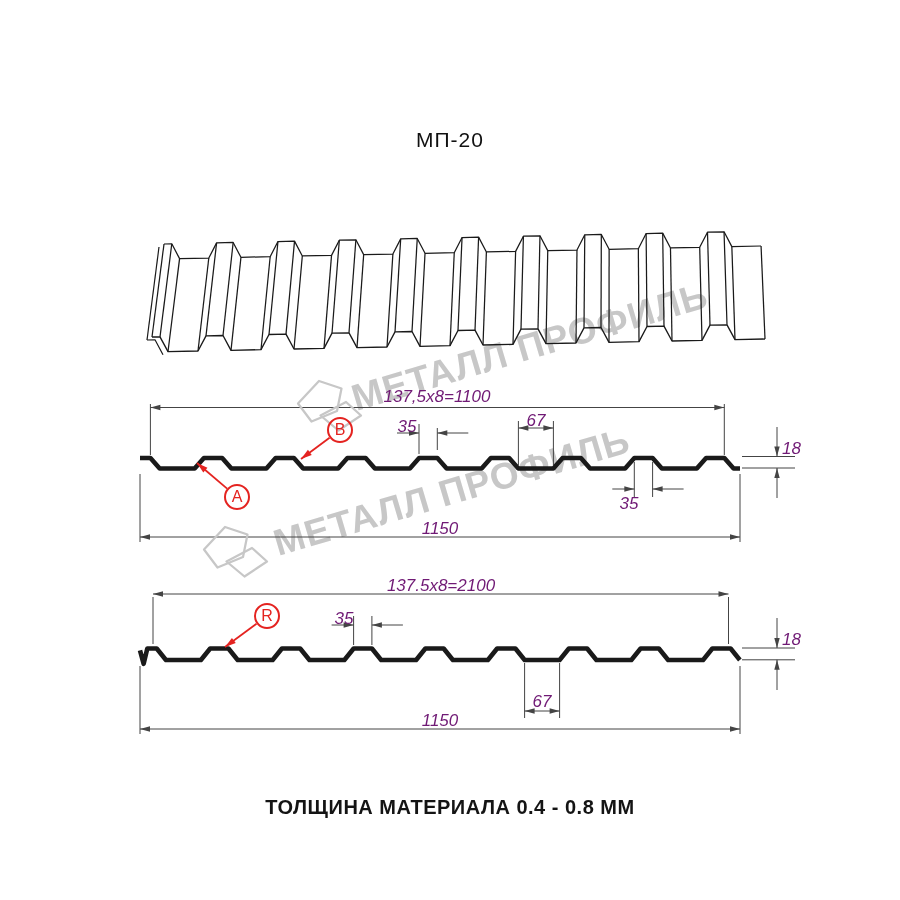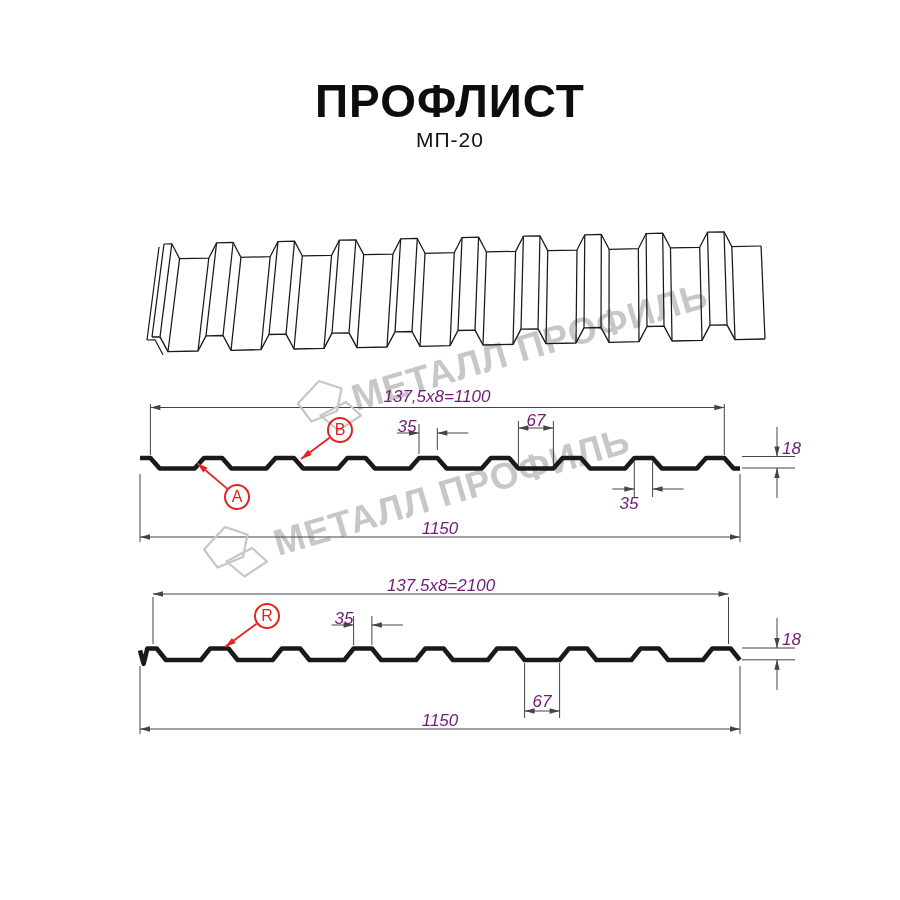--- a/index.html
+++ b/index.html
@@ -148,32 +148,32 @@
         <polyline points="140,650.4166666666666 143.65217391304347,663.8333333333334 147.30434782608697,648.5 156.69565217391303,648.5 165.95652173913044,660 200.91304347826087,660 210.17391304347825,648.5 228.43478260869566,648.5 237.69565217391306,660 272.6521739130435,660 281.9130434782609,648.5 300.17391304347825,648.5 309.4347826086956,660 344.3913043478261,660 353.6521739130435,648.5 371.9130434782609,648.5 381.17391304347825,660 416.1304347826087,660 425.39130434782606,648.5 443.6521739130435,648.5 452.9130434782609,660 487.8695652173913,660 497.1304347826087,648.5 515.391304347826,648.5 524.6521739130435,660 559.6086956521739,660 568.8695652173913,648.5 587.1304347826087,648.5 596.391304347826,660 631.3478260869565,660 640.6086956521739,648.5 658.8695652173913,648.5 668.1304347826086,660 703.0869565217391,660 712.3478260869565,648.5 730.6086956521739,648.5 739.8695652173913,660" fill="none" stroke="#1a1a1a" stroke-width="4.6" stroke-linejoin="round"></polyline>
         <line x1="227.09478886912703" y1="488.58057053875797" x2="197" y2="463" stroke="#e42320" stroke-width="1.8"></line>
         <polygon points="197,463 207.45380743965978,467.6859268042207 203.30885755104833,472.5623384378812" fill="#e42320"></polygon>
         <line x1="329.56798956770024" y1="437.7571359624793" x2="301" y2="459" stroke="#e42320" stroke-width="1.8"></line>
         <polygon points="301,459 307.9176368981049,449.86839007918223 311.7365346027101,455.00414906123746" fill="#e42320"></polygon>
         <line x1="256.540536965385" y1="623.7200798588825" x2="225" y2="647" stroke="#e42320" stroke-width="1.8"></line>
         <polygon points="225,647 231.9499875255647,637.8929876801174 235.7506422253222,643.0422617894662" fill="#e42320"></polygon>
       </g>
     </svg>
 
-  <div class="abs page-title">ПРОФЛИСТ</div>
   <div class="abs page-subtitle">МП-20</div>
 
   <div class="lbl" style="left:437px;top:387px;">137,5x8=1100</div>
   <div class="lbl" style="left:407px;top:417px;">35</div>
   <div class="lbl" style="left:536px;top:411px;">67</div>
   <div class="lbl lbl-left" style="left:782px;top:439px;">18</div>
   <div class="lbl" style="left:629px;top:494px;">35</div>
   <div class="lbl" style="left:440px;top:519px;">1150</div>
   <div class="circ" style="left:224px;top:484px;">A</div>
   <div class="circ" style="left:327px;top:417px;">B</div>
 
   <div class="lbl" style="left:441px;top:576px;">137.5x8=2100</div>
   <div class="lbl" style="left:344px;top:609px;">35</div>
   <div class="lbl" style="left:542px;top:692px;">67</div>
   <div class="lbl lbl-left" style="left:782px;top:630px;">18</div>
   <div class="lbl" style="left:440px;top:711px;">1150</div>
   <div class="circ" style="left:254px;top:603px;">R</div>
 
+  <div class="abs footer-note">ТОЛЩИНА МАТЕРИАЛА 0.4 - 0.8 ММ</div>
 </div>
 
 </body></html>

